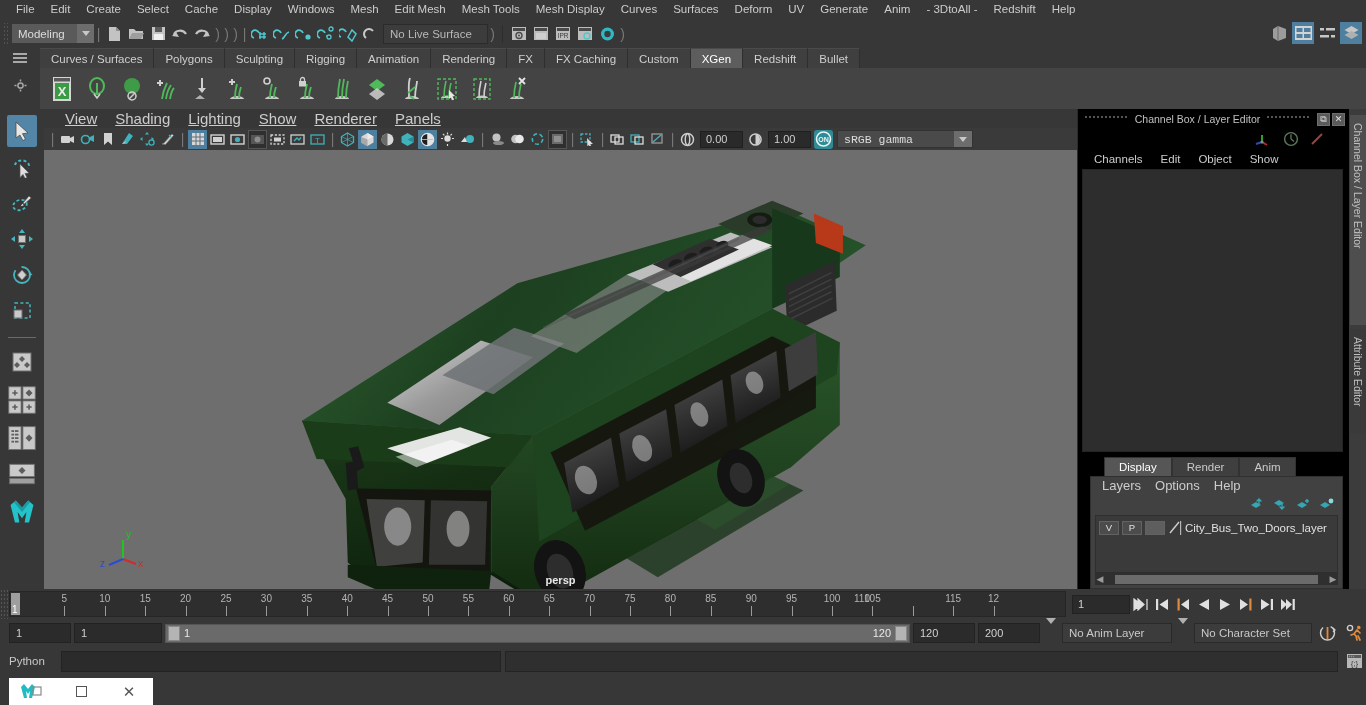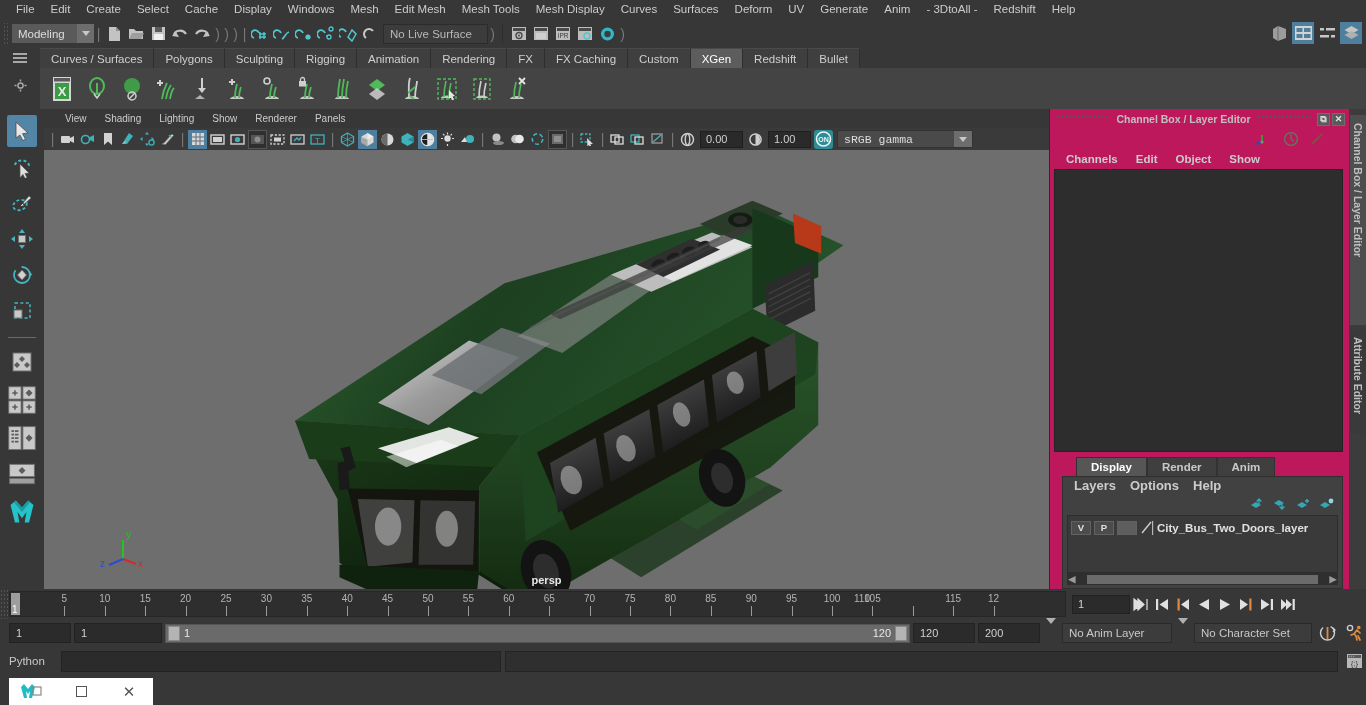--- a/index.html
+++ b/index.html
@@ -64,36 +64,36 @@
 
   
   .toolcol { width: 44px; background: #373737; display: flex; flex-direction: column; align-items: center; padding-top: 6px; }
   .tool { width: 30px; height: 32px; display: flex; align-items: center; justify-content: center; margin-bottom: 4px; }
   .tool.sel { background: #5285a6; border-radius: 2px; }
   .tooldiv { width: 28px; height: 1px; background: #6a6a6a; margin: 6px 0 8px; }
 
   
   .vp { flex: 1; display: flex; flex-direction: column; background: #373737; border-right: 1px solid #2b2b2b; }
   .vp-menus { height: 19px; display: flex; align-items: center; background: #373737; padding-left: 12px; }
-  .vp-menus .menu-item { font-size: 10px; padding: 1px 9px; }
+  .vp-menus .menu-item { font-size: 15px; padding: 1px 9px; text-decoration: underline; }
   .vp-toolbar { height: 22px; display: flex; align-items: center; background: #3a3a3a; padding-left: 4px; gap: 1px; }
   .vb { width: 19px; height: 19px; display: flex; align-items: center; justify-content: center; flex: 0 0 19px; }
   .vb.on { background: #4e7f9e; }
   .vb.pressed { background: #2f2f2f; border: 1px solid #555; }
   .numfield { width: 43px; height: 17px; background: #2a2a2a; border: 1px solid #1f1f1f; color: #cfcfcf;
      font-size: 11px; display: flex; align-items: center; padding-left: 5px; margin: 0 2px; }
   .gammabox { width: 136px; height: 18px; background: #4a4a4a; border: 1px solid #333; display: flex; align-items: center;
      font-size: 11.5px; color: #dcdcdc; padding-left: 6px; position: relative; margin-left: 3px; font-family: Liberation Mono, monospace;}
   .gammabox .arrowbox { position: absolute; right: 0; top: 0; width: 18px; height: 16px; background: #6d6d6d; display: flex; align-items: center; justify-content: center; }
   .vp-canvas { flex: 1; position: relative; background: #6e6e6e; overflow: hidden; }
   .persp-label { position: absolute; bottom: 3px; left: 0; right: 0; text-align: center; font-size: 11px; color: #e8e8e8; font-weight: bold; }
   .axis-gizmo { position: absolute; left: 52px; bottom: 18px; width: 60px; height: 45px; }
 
   
-  .dock { width: 316px; background: #be185d; display: flex; font-weight: bold; }
+  .dock { width: 288px; background: #000000; display: flex; }
   .dock-body { flex: 1; display: flex; flex-direction: column; }
   .dock-title { height: 20px; display: flex; align-items: center; justify-content: center; position: relative; font-size: 10.5px; color: #c0c0c0; }
   .dotsrow { flex: 1; height: 8px; margin: 0 6px;
      background-image: radial-gradient(#555 40%, transparent 41%); background-size: 4px 4px; background-repeat: repeat-x;}
   .dock-wbtns { display: flex; gap: 2px; margin-right: 4px; }
   .wbtn { width: 13px; height: 13px; background: #5a5a5a; border: 1px solid #6e6e6e; display: flex; align-items: center; justify-content: center; font-size: 9px; color: #e0e0e0; }
   .cb-toprow { height: 20px; display: flex; align-items: center; justify-content: flex-end; padding-right: 24px; gap: 10px; }
   .cb-menus { height: 20px; display: flex; align-items: center; padding-left: 8px; gap: 2px; }
   .cb-menus .menu-item { font-size: 11.5px; padding: 1px 8px; }
   .cb-panel { flex: 1; background: #2d2d2d; margin: 0 6px 0 4px; border: 1px solid #242424; }

